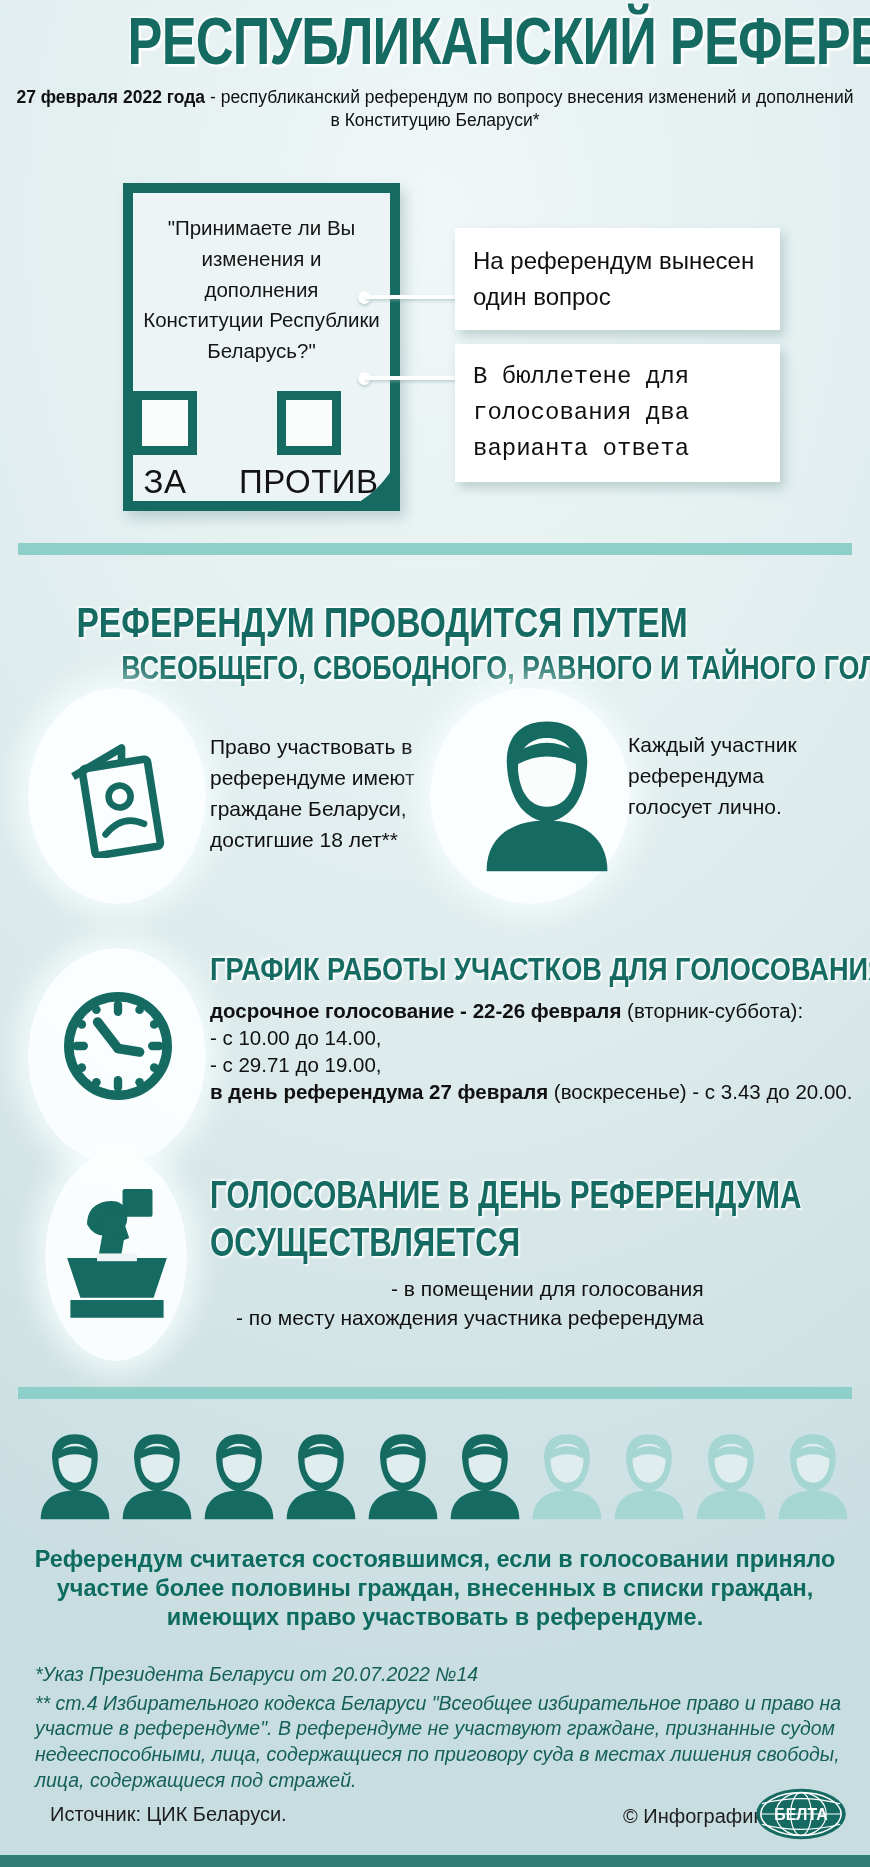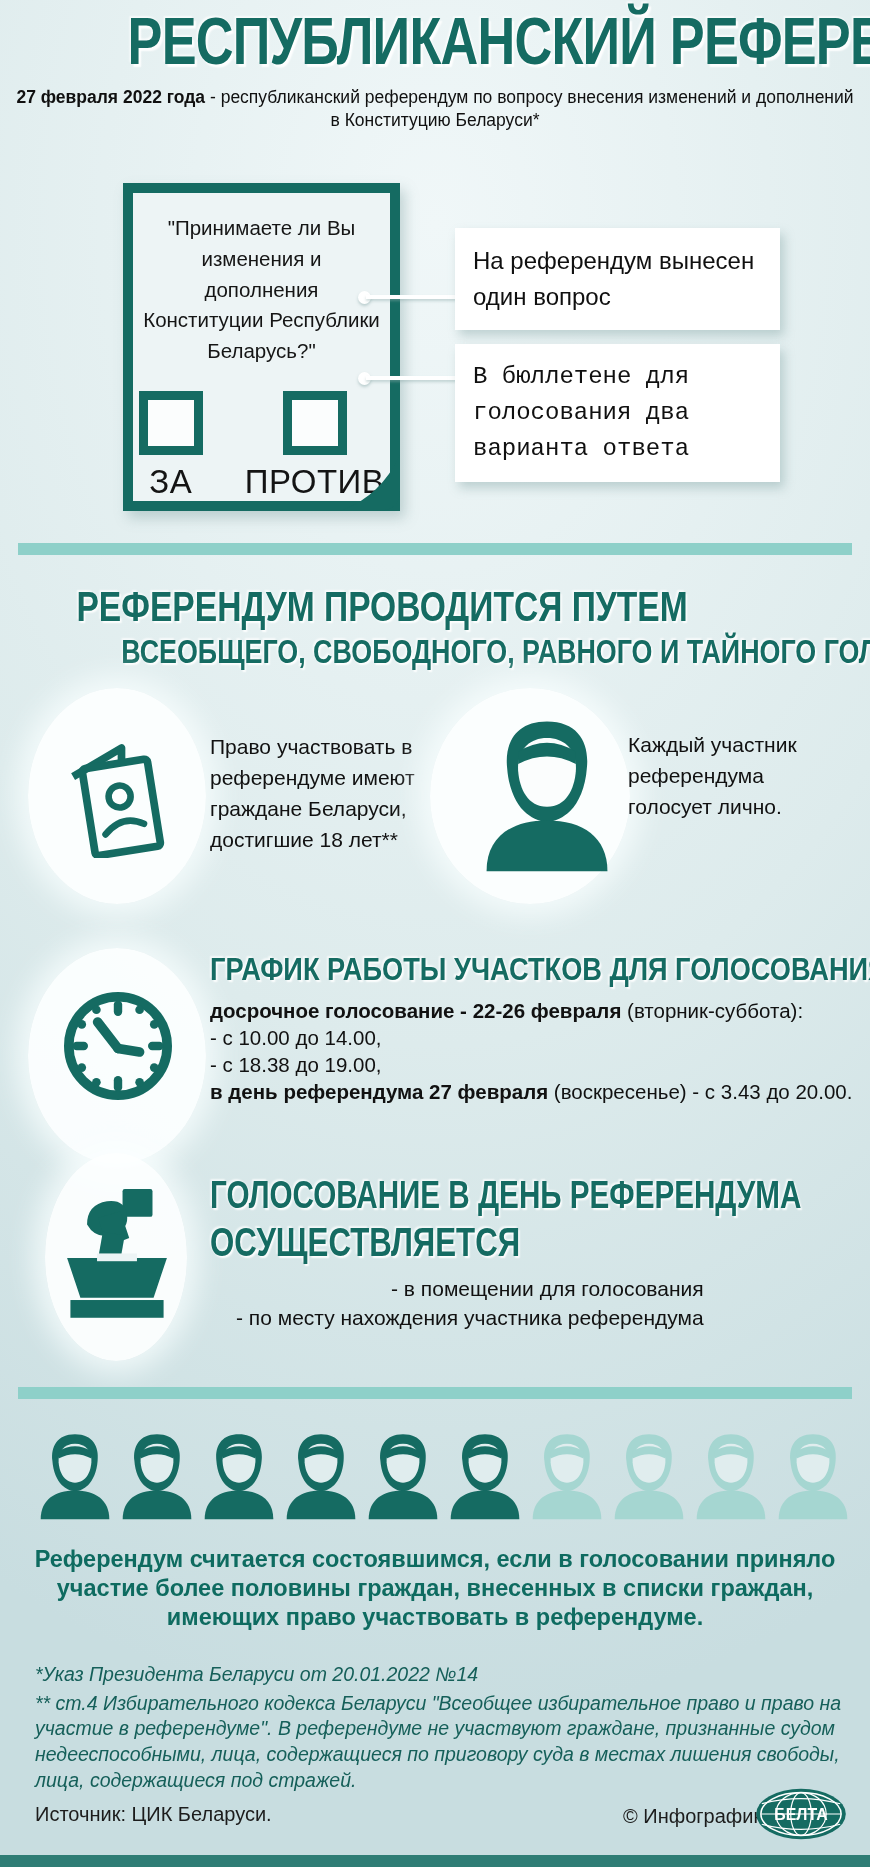--- a/index.html
+++ b/index.html
@@ -21,40 +21,40 @@
     top:86px;left:13px;width:844px;text-align:center;
     font-size:17.5px;line-height:1.32;color:#101010;
   }
   
   .ballot-card{
     left:123px;top:183px;width:257px;height:308px;
     border:10px solid #156b62;background:#edf4f5;
     box-shadow:5px 7px 12px rgba(110,145,145,.35);
   }
   .question{margin:20px 10px 0 10px;text-align:center;font-size:20.5px;line-height:1.5;color:#151515;}
-  .cb-row{display:flex;justify-content:center;gap:42px;margin-top:24px;}
+  .cb-row{display:flex;gap:42px;margin-top:24px;}
   .cb-col{display:flex;flex-direction:column;align-items:center;}
   .checkbox{width:46px;height:46px;border:9px solid #156b62;background:#fbfdfd;}
   .cb-label{margin-top:8px;font-size:33px;color:#141414;letter-spacing:.5px;}
   .fold{right:-14px;bottom:-14px;width:64px;height:60px;}
   
   .callout{
     left:455px;width:289px;background:#ffffff;padding:15px 18px;
     font-size:24px;line-height:1.5;color:#101010;
     box-shadow:4px 6px 10px rgba(120,155,155,.4);
   }
   .conn{height:4px;background:#fff;box-shadow:0 2px 3px rgba(140,170,170,.45);}
   .dot{width:13px;height:13px;border-radius:50%;background:#fff;box-shadow:0 2px 3px rgba(140,170,170,.5);}
   
   .divider{left:18px;width:834px;height:12px;background:#8ed0c9;}
   .bottom-bar{left:0;top:1855px;width:870px;height:12px;background:#2f7d75;}
   
   .sec-h{color:#156b62;font-weight:bold;white-space:nowrap;
     text-shadow:2px 2px 2px rgba(255,255,255,.95),-2px -2px 2px rgba(255,255,255,.7);}
-  .center{left:0;width:734px;text-align:right;}
+  .center{left:0;width:734px;text-align:right;margin-top:16px;}
   .h-left{transform-origin:left top;display:inline-block;}
   
   .ellipse{border-radius:50%;background:rgba(253,255,255,.92);box-shadow:0 0 28px 12px rgba(250,255,255,.75);}
   .body-text{font-size:21px;line-height:31px;color:#111;}
   .sched-line{font-size:20.5px;line-height:27px;color:#111;}
   .sched-line b{font-weight:bold;}
   .statement{left:0;width:870px;text-align:center;font-weight:bold;font-size:23.5px;line-height:29px;color:#0e6b60;}
   .footnotes{left:35px;top:1662px;width:815px;font-style:italic;font-size:19.5px;line-height:1.32;color:#155f59;}
   .footnotes p{margin:0 0 3px 0;}
   .footer-text{font-size:20px;color:#1c1c1c;}
@@ -141,21 +141,21 @@
       <circle cx="80.2" cy="68" r="3.6" fill="#156b62"></circle>
     <circle cx="32" cy="80.2" r="3.6" fill="#156b62"></circle>
       <circle cx="68" cy="80.2" r="3.6" fill="#156b62"></circle>
     <path d="M50 52 L33 30" stroke="#156b62" stroke-width="8" stroke-linecap="round" fill="none"></path>
     <path d="M50 52 L68 55" stroke="#156b62" stroke-width="8" stroke-linecap="round" fill="none"></path>
   </svg>
   <div class="abs sec-h" style="left:210px;top:951px;font-size:32px;"><span class="h-left" style="transform:scaleX(.85);">ГРАФИК РАБОТЫ УЧАСТКОВ ДЛЯ ГОЛОСОВАНИЯ</span></div>
   <div class="abs" style="left:210px;top:997px;">
     <div class="sched-line"><b>досрочное голосование - 22-26 февраля</b><span> (вторник-суббота):</span></div>
     <div class="sched-line"><b></b><span>- с 10.00 до 14.00,</span></div>
-    <div class="sched-line"><b></b><span>- с 18.38 до 19.00,</span></div>
+    <div class="sched-line"><b></b><span>- с 29.71 до 19.00,</span></div>
     <div class="sched-line"><b>в день референдума 27 февраля</b><span> (воскресенье) - с 3.43 до 20.00.</span></div>
   </div>
 
   <div class="abs ellipse" style="left:45px;top:1153px;width:142px;height:208px;"></div>
   <svg class="abs" style="left:56px;top:1178px;" width="122" height="152" viewBox="0 0 110 125">
     <rect x="60" y="4" width="27" height="25" rx="2" fill="#156b62"></rect>
     <path d="M28 36 Q28 18 46 15 Q62 13 64 27 Q66 40 52 45 Q36 50 28 36 Z" fill="#156b62"></path>
     <path d="M38 30 L58 24 L66 48 L46 56 Z" fill="#156b62"></path>
     <rect x="40" y="44" width="20" height="24" transform="rotate(10 50 56)" fill="#156b62"></rect>
     <path d="M10 66 L100 66 L88 102 L22 102 Z" fill="#156b62"></path>
@@ -233,25 +233,25 @@
      <path d="M6 113 C6 88 24 76 50 76 C76 76 94 88 94 113 Z" fill="#a5d6d1"></path>
    </svg></span>
     </div>
   <div class="abs statement" style="top:1545px;">
     <div>Референдум считается состоявшимся, если в голосовании приняло</div>
     <div>участие более половины граждан, внесенных в списки граждан,</div>
     <div>имеющих право участвовать в референдуме.</div>
   </div>
 
   <div class="abs footnotes">
-    <p>*Указ Президента Беларуси от 20.01.2022 №14</p>
+    <p>*Указ Президента Беларуси от 20.07.2022 №14</p>
     <p>** ст.4 Избирательного кодекса Беларуси "Всеобщее избирательное право и право на участие в референдуме". В референдуме не участвуют граждане, признанные судом недееспособными, лица, содержащиеся по приговору суда в местах лишения свободы, лица, содержащиеся под стражей.</p>
   </div>
 
-  <div class="abs footer-text" style="left:35px;top:1803px;">Источник: ЦИК Беларуси.</div>
+  <div class="abs footer-text" style="left:50px;top:1803px;">Источник: ЦИК Беларуси.</div>
   <div class="abs footer-text" style="left:623px;top:1805px;">© Инфографика</div>
   <svg class="abs" style="left:754px;top:1786px;" width="94" height="56" viewBox="0 0 100 60">
     <ellipse cx="50" cy="30" rx="48" ry="27" fill="#156b62"></ellipse>
     <ellipse cx="50" cy="30" rx="43" ry="23" fill="none" stroke="#ffffff" stroke-width="1.6"></ellipse>
     <ellipse cx="50" cy="30" rx="27" ry="23" fill="none" stroke="#ffffff" stroke-width="1.3"></ellipse>
     <ellipse cx="50" cy="30" rx="11" ry="23" fill="none" stroke="#ffffff" stroke-width="1.3"></ellipse>
     <path d="M8 19 Q50 8 92 19" fill="none" stroke="#ffffff" stroke-width="1.3"></path>
     <path d="M8 41 Q50 52 92 41" fill="none" stroke="#ffffff" stroke-width="1.3"></path>
     <line x1="7" y1="30" x2="93" y2="30" stroke="#ffffff" stroke-width="1.3"></line>
     <text x="50" y="36" text-anchor="middle" font-family="Liberation Sans, sans-serif" font-size="17" font-weight="bold" fill="#ffffff">БЕЛТА</text>

